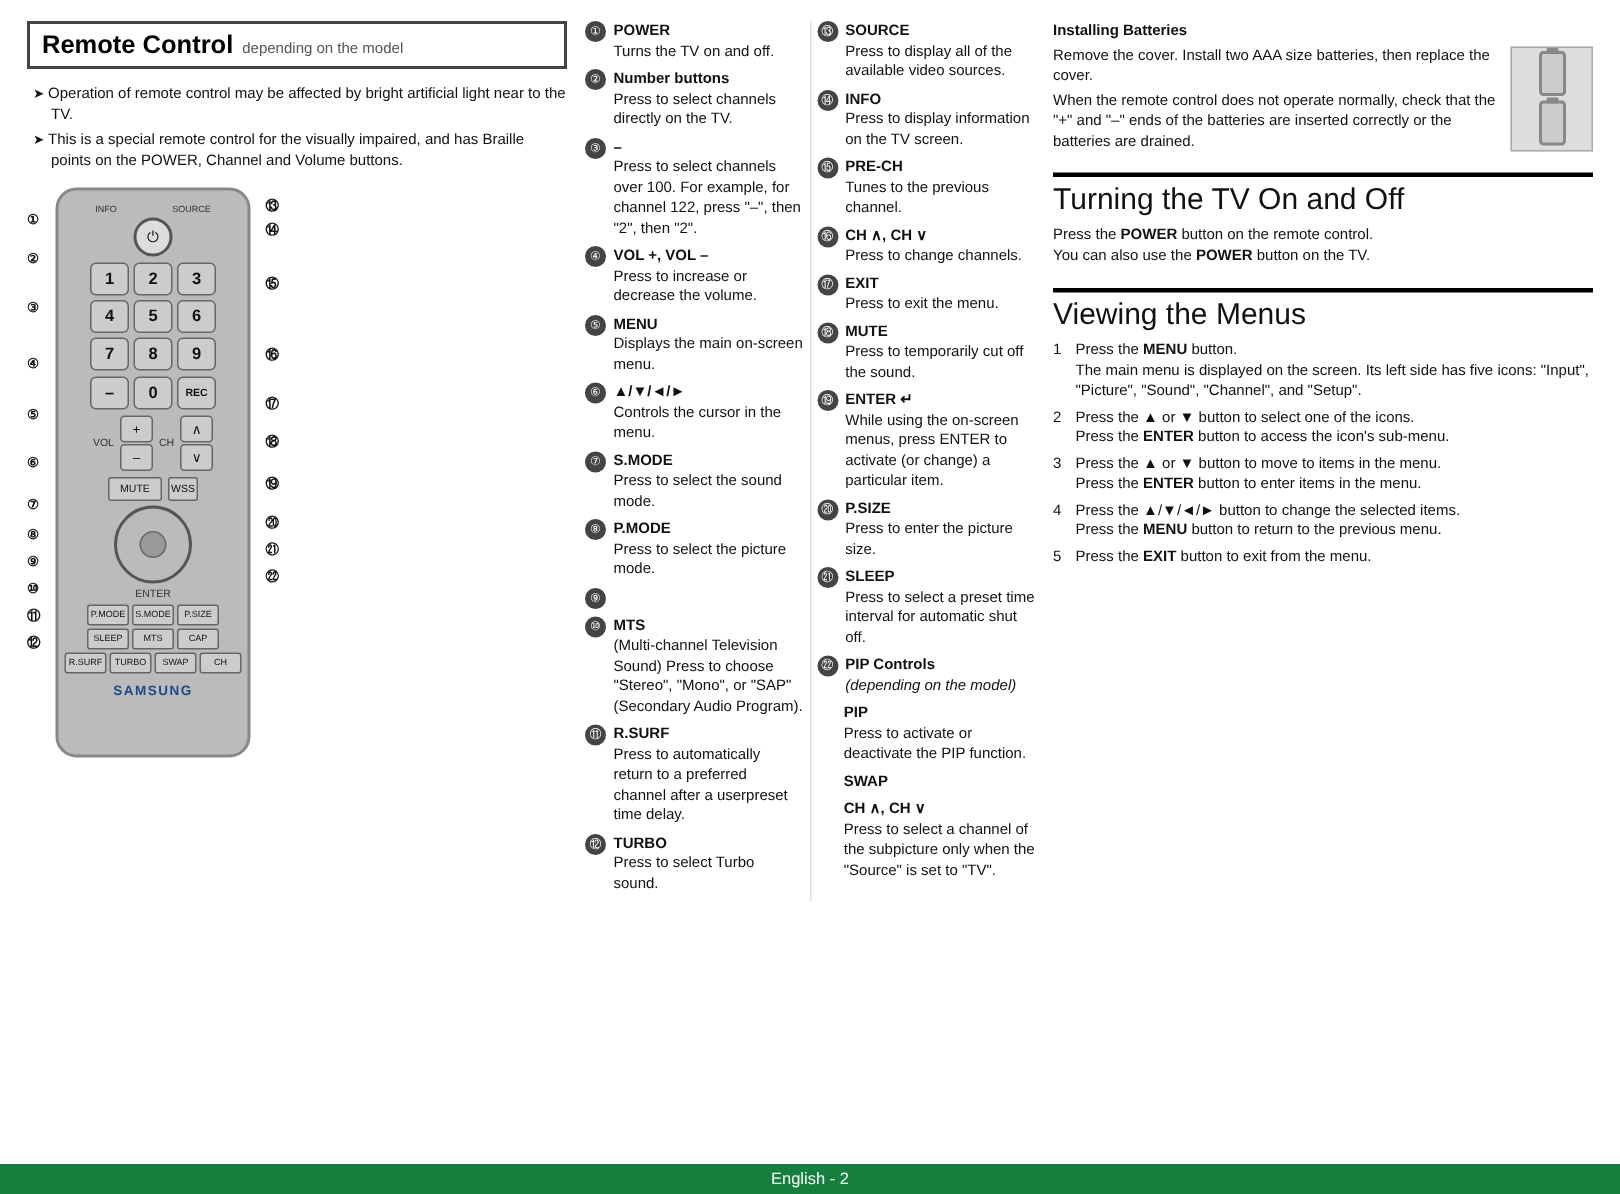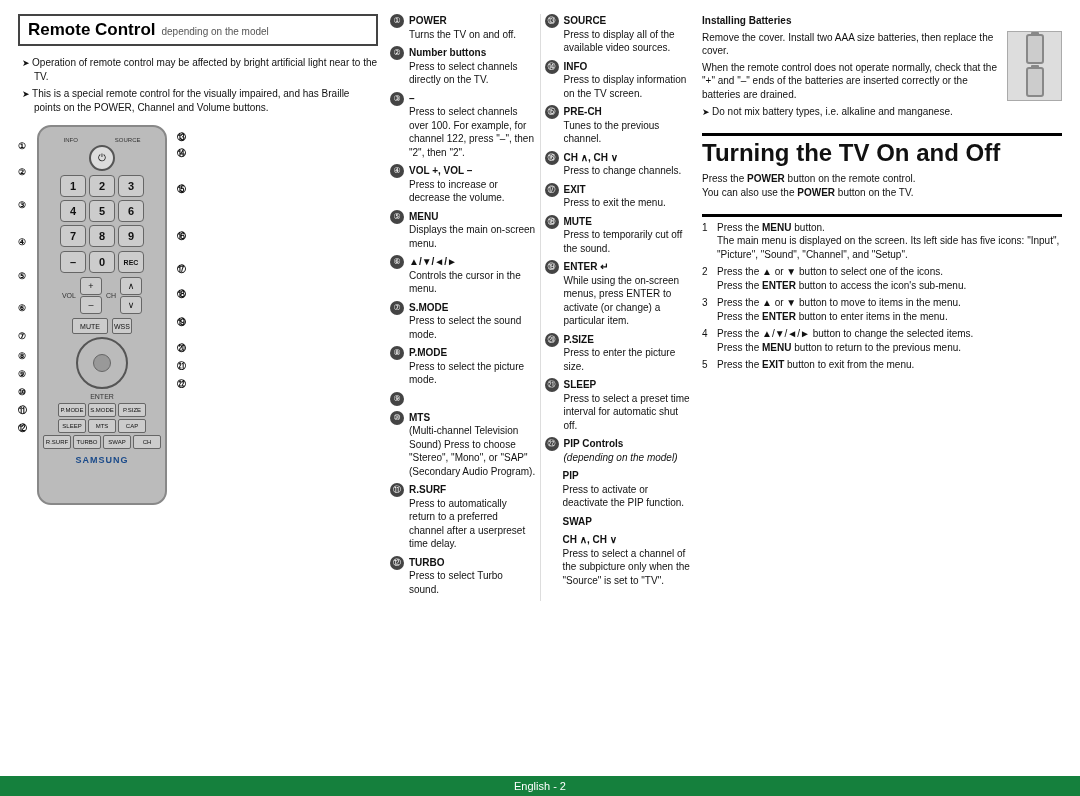--- a/index.html
+++ b/index.html
@@ -215,22 +215,22 @@
       flex: 1;
       font-size: 10px;
       line-height: 1.35;
     }
     .section-box {
       border-top: 3px solid #000;
       margin-bottom: 14px;
       padding-top: 4px;
     }
     .section-title {
-      font-size: 24px;
-      font-weight: bold;
+      font-size: 20px;
+      font-weight: normal;
       margin-bottom: 6px;
       line-height: 1.1;
     }
     .section-body {
       font-size: 10px;
       line-height: 1.4;
     }
     .batteries-section {
       margin-bottom: 14px;
     }
@@ -596,21 +596,20 @@
     </div>
 
     <div class="right-col">
 
       <div class="batteries-section">
         <div class="batteries-header">Installing Batteries</div>
         <div class="batteries-row">
           <div class="batteries-text">
             <p>Remove the cover. Install two AAA size batteries, then replace the cover.</p>
             <p style="margin-top:3px;">When the remote control does not operate normally, check that the "+" and "–" ends of the batteries are inserted correctly or the batteries are drained.</p>
-            <p class="arrow-bullet" style="margin-top:4px;font-size:10px;">Do not mix battery types, i.e. alkaline and manganese.</p>
           </div>
 
           <div style="width:55px;height:70px;background:#ddd;border:1px solid #aaa;display:flex;align-items:center;justify-content:center;flex-direction:column;gap:3px;">
             <div style="width:18px;height:30px;border:2px solid #888;border-radius:3px;background:#ccc;position:relative;">
               <div style="position:absolute;top:-4px;left:50%;transform:translateX(-50%);width:8px;height:4px;background:#888;border-radius:1px;"></div>
             </div>
             <div style="width:18px;height:30px;border:2px solid #888;border-radius:3px;background:#ccc;position:relative;">
               <div style="position:absolute;top:-4px;left:50%;transform:translateX(-50%);width:8px;height:4px;background:#888;border-radius:1px;"></div>
             </div>
           </div>
@@ -619,20 +618,21 @@
 
       <div class="section-box">
         <div class="section-title">Turning the TV On and Off</div>
         <div class="section-body">
           <p>Press the <strong>POWER</strong> button on the remote control.</p>
           <p>You can also use the <strong>POWER</strong> button on the TV.</p>
         </div>
       </div>
 
       <div class="section-box">
+        <div class="section-title">Viewing the Menus</div>
         <div class="viewing-steps">
           <div class="viewing-step">
             <span class="step-num">1</span>
             <div class="step-text">
               Press the <strong>MENU</strong> button.<br>
               The main menu is displayed on the screen. Its left side has five icons: "Input", "Picture", "Sound", "Channel", and "Setup".
             </div>
           </div>
           <div class="viewing-step">
             <span class="step-num">2</span>

